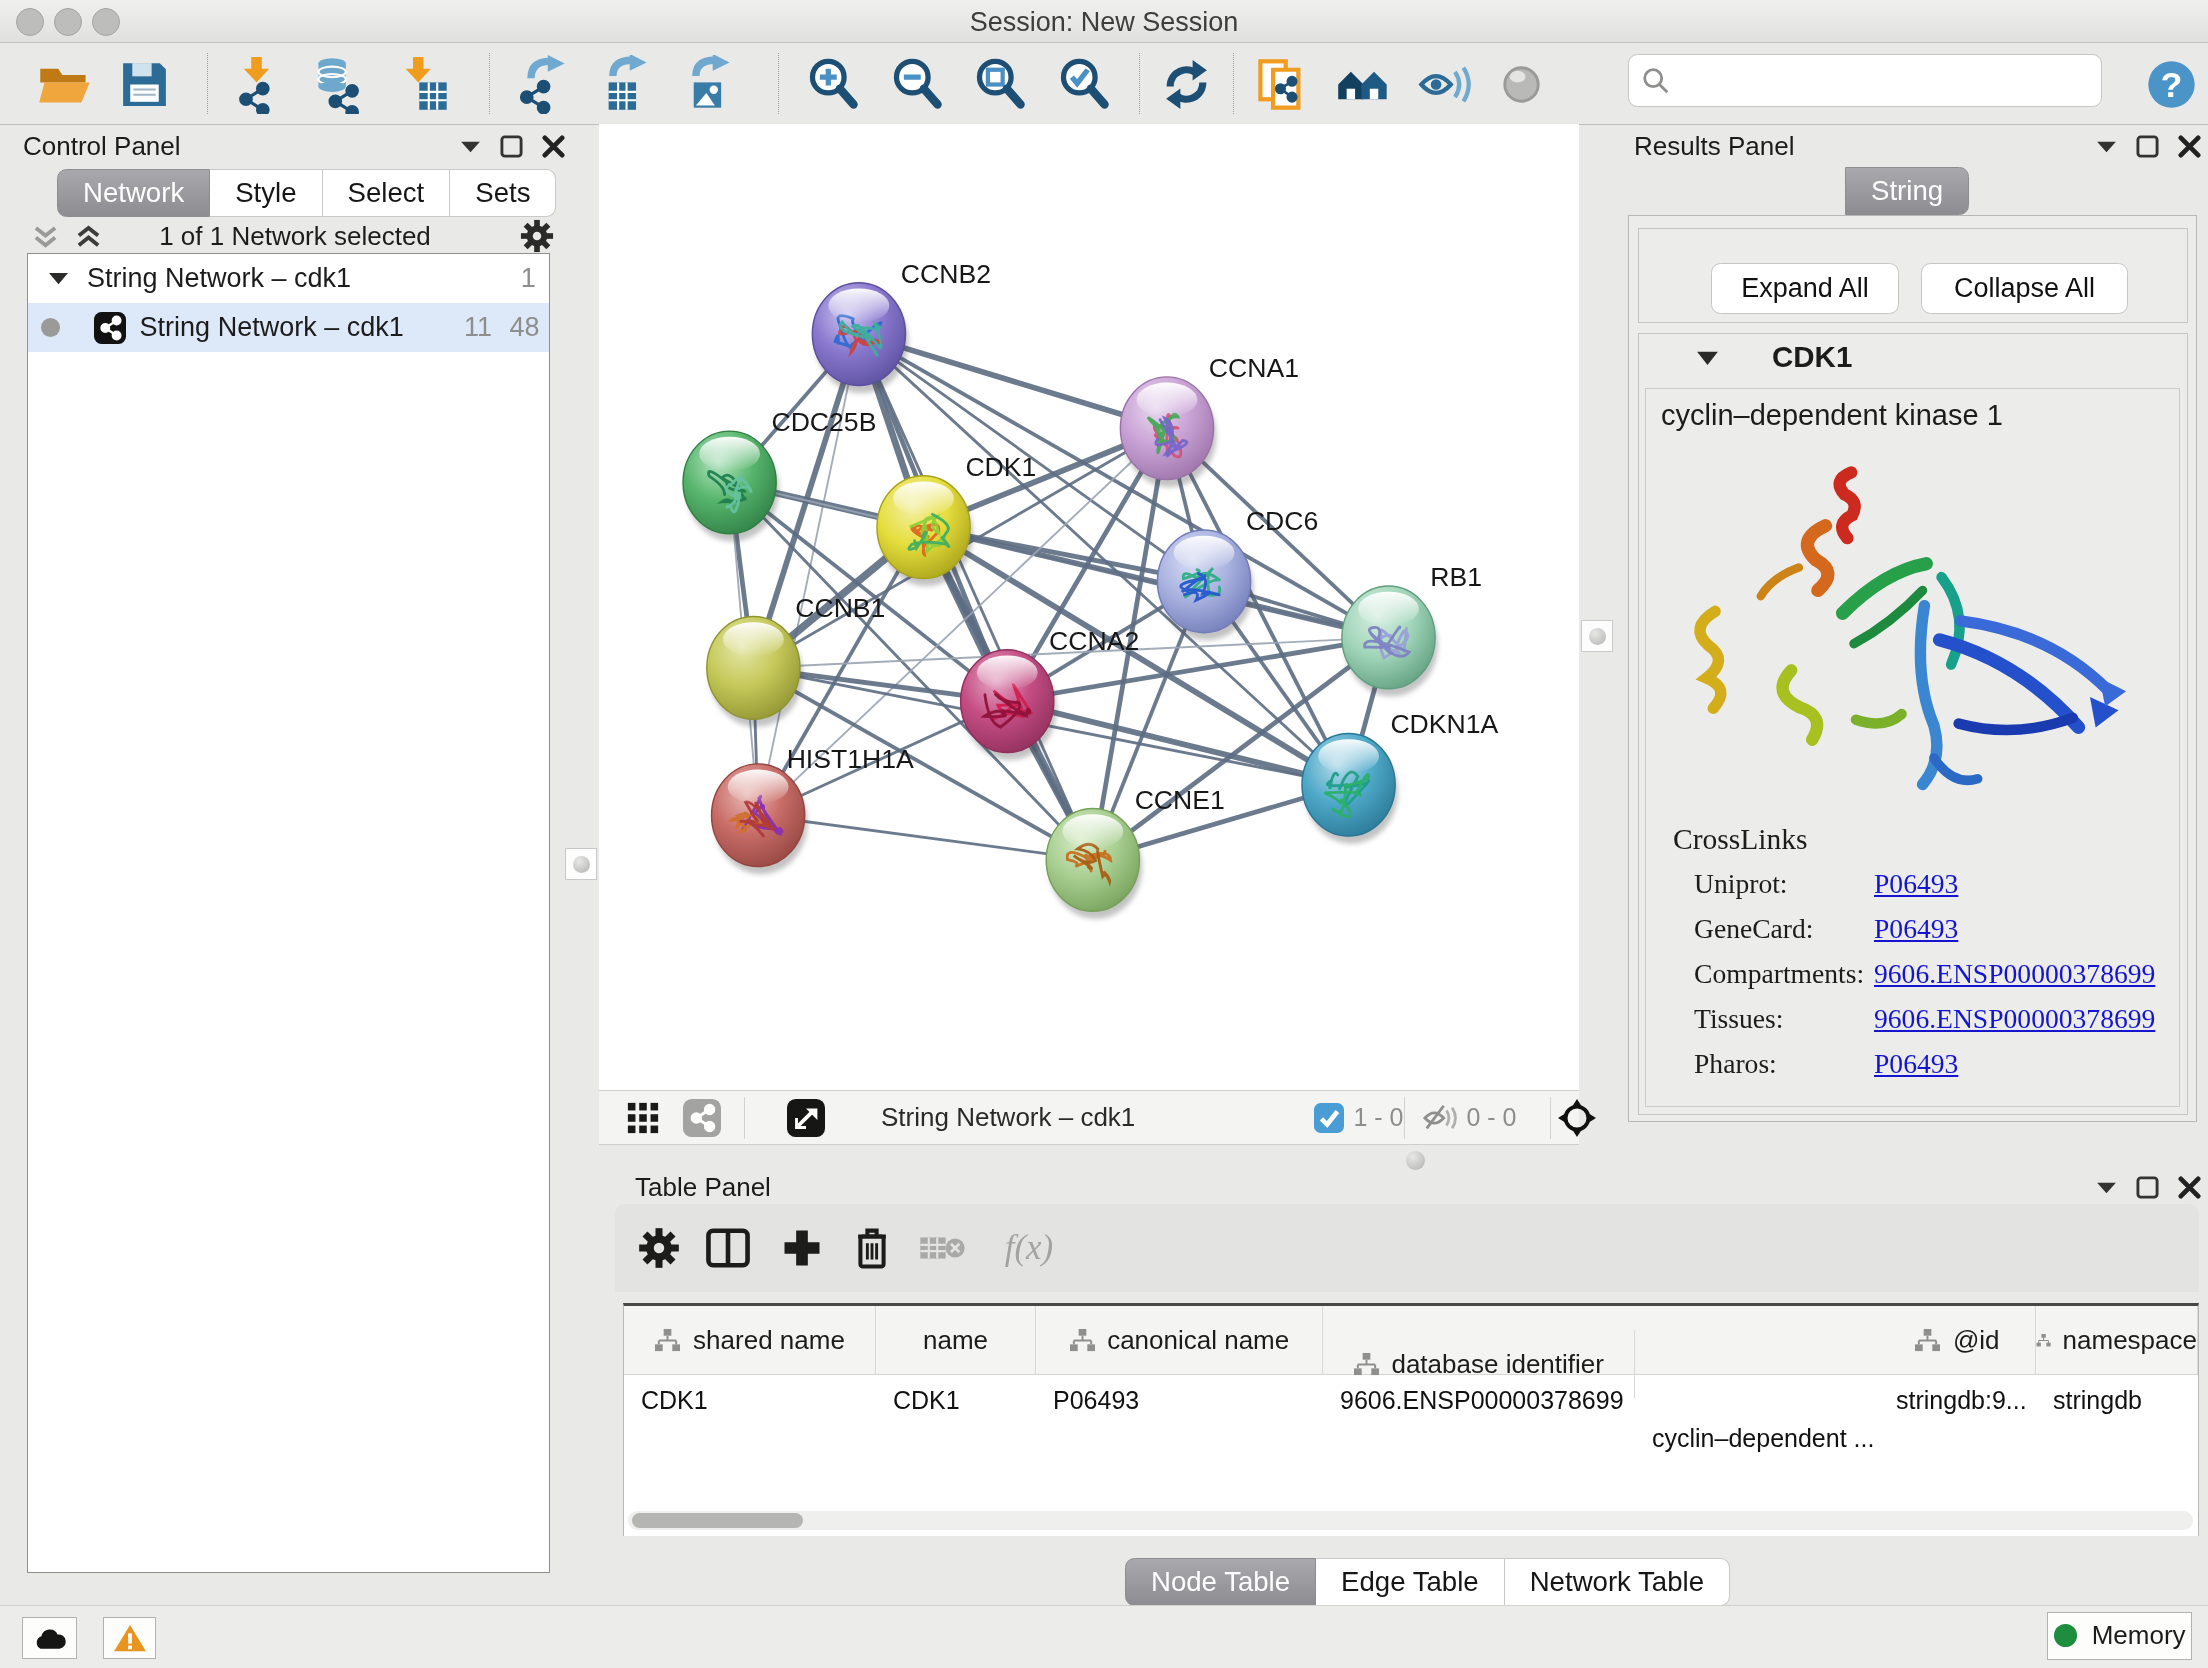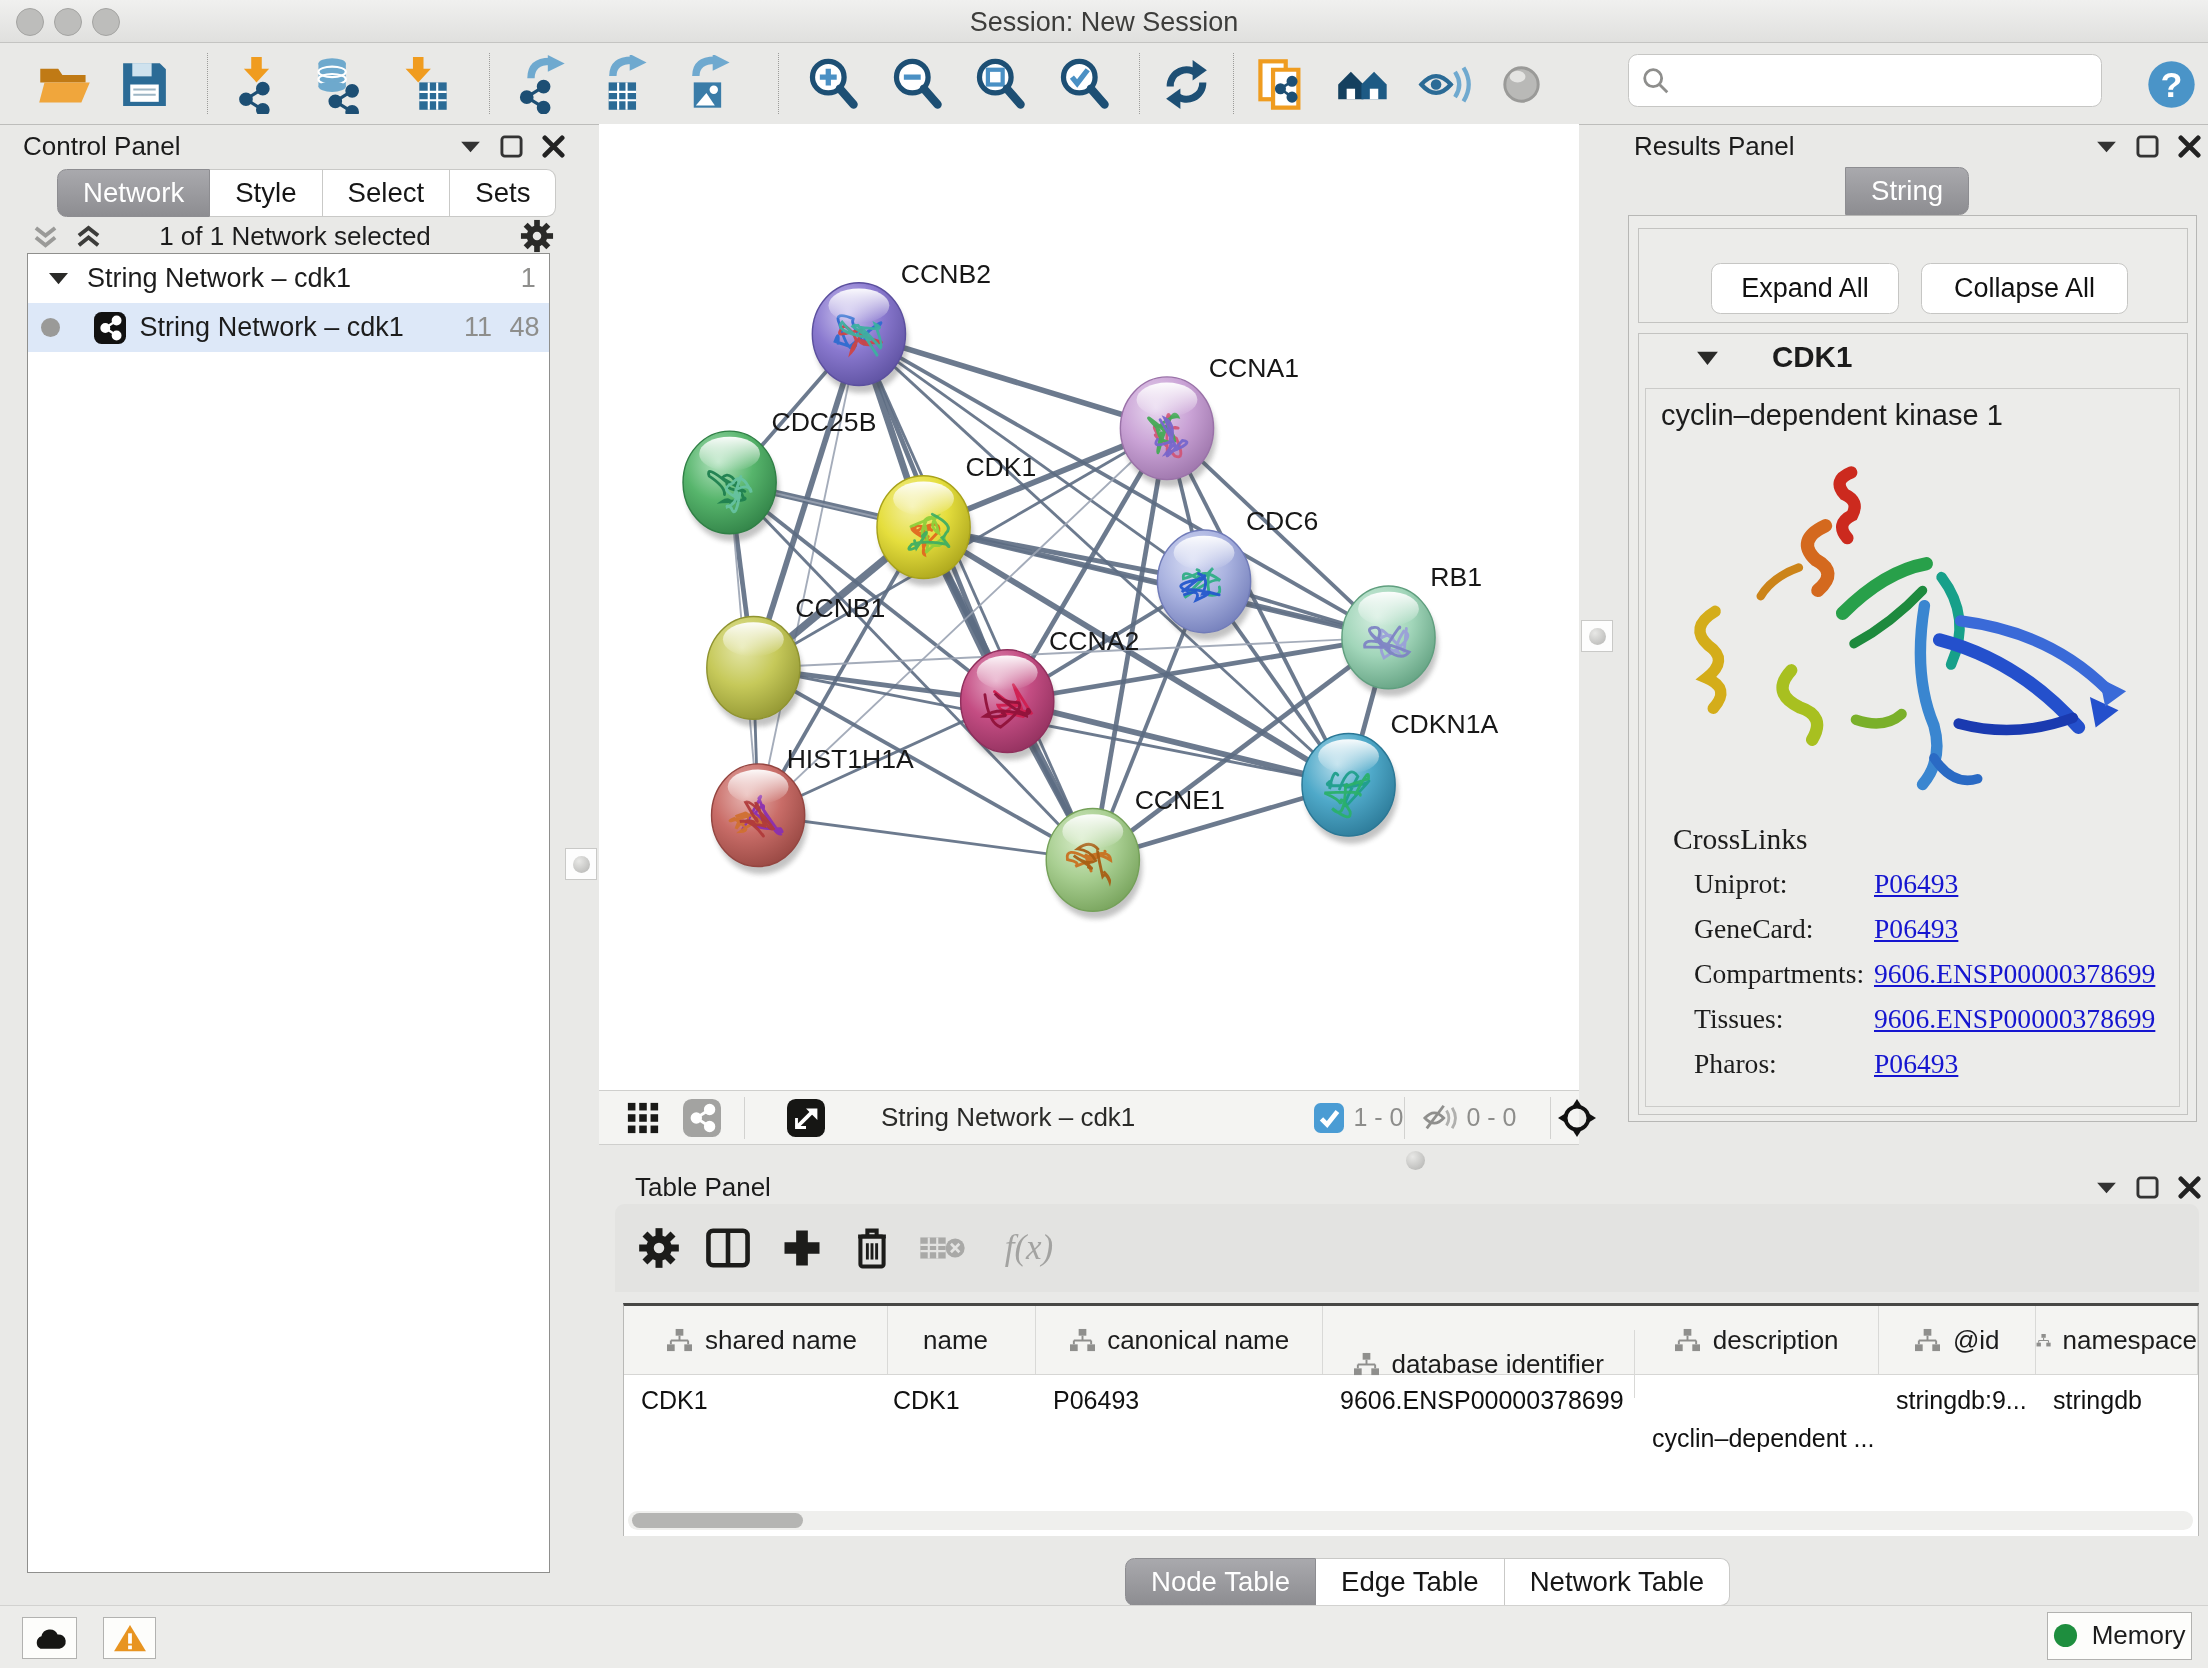--- a/index.html
+++ b/index.html
@@ -757,21 +757,21 @@
         <path d="M2 15h24M2 21h24M10 8v20M18 8v20" stroke="#e3e3e1" stroke-width="2"></path>
         <circle cx="35" cy="18" r="9" fill="#a9a9a7"></circle>
         <path d="M31 14l8 8M39 14l-8 8" stroke="#e3e3e1" stroke-width="2.5"></path>
         </svg>
     </div>
     <div class="tp-icon serif" style="left:371px;width:86px;font-size:35px;font-style:italic;color:#a3a3a1">f(x)</div>
   </div>
 
   <div id="tbl" class="abs">
     <div id="tbl-head">
-        <div class="th" style="left: 12px; width: 252px; gap: 12px;">
+        <div class="th" style="left: 0px; width: 252px; gap: 12px;">
           <svg width="27" height="25" viewBox="0 0 28 26">
             <g fill="#8f8f8d">
               <rect x="10" y="1" width="8" height="7"></rect>
               <rect x="1" y="17" width="8" height="7"></rect>
               <rect x="19" y="17" width="8" height="7"></rect>
             </g>
             <path d="M14 8v5M5 13h18M5 13v4M23 13v4" stroke="#8f8f8d" stroke-width="2" fill="none"></path>
           </svg>
           <span>shared name</span>
         </div>
@@ -792,31 +792,20 @@
         <div class="th" style="left: 699px; width: 312px; margin-top: 24px;">
           <svg width="27" height="25" viewBox="0 0 28 26">
             <g fill="#8f8f8d">
               <rect x="10" y="1" width="8" height="7"></rect>
               <rect x="1" y="17" width="8" height="7"></rect>
               <rect x="19" y="17" width="8" height="7"></rect>
             </g>
             <path d="M14 8v5M5 13h18M5 13v4M23 13v4" stroke="#8f8f8d" stroke-width="2" fill="none"></path>
           </svg>
           <span>database identifier</span>
-        </div>
-        <div class="th" style="left: 1011px; width: 244px;">
-          <svg width="27" height="25" viewBox="0 0 28 26">
-            <g fill="#8f8f8d">
-              <rect x="10" y="1" width="8" height="7"></rect>
-              <rect x="1" y="17" width="8" height="7"></rect>
-              <rect x="19" y="17" width="8" height="7"></rect>
-            </g>
-            <path d="M14 8v5M5 13h18M5 13v4M23 13v4" stroke="#8f8f8d" stroke-width="2" fill="none"></path>
-          </svg>
-          <span>description</span>
         </div>
         <div class="th" style="left: 1255px; width: 157px;">
           <svg width="27" height="25" viewBox="0 0 28 26">
             <g fill="#8f8f8d">
               <rect x="10" y="1" width="8" height="7"></rect>
               <rect x="1" y="17" width="8" height="7"></rect>
               <rect x="19" y="17" width="8" height="7"></rect>
             </g>
             <path d="M14 8v5M5 13h18M5 13v4M23 13v4" stroke="#8f8f8d" stroke-width="2" fill="none"></path>
           </svg>

